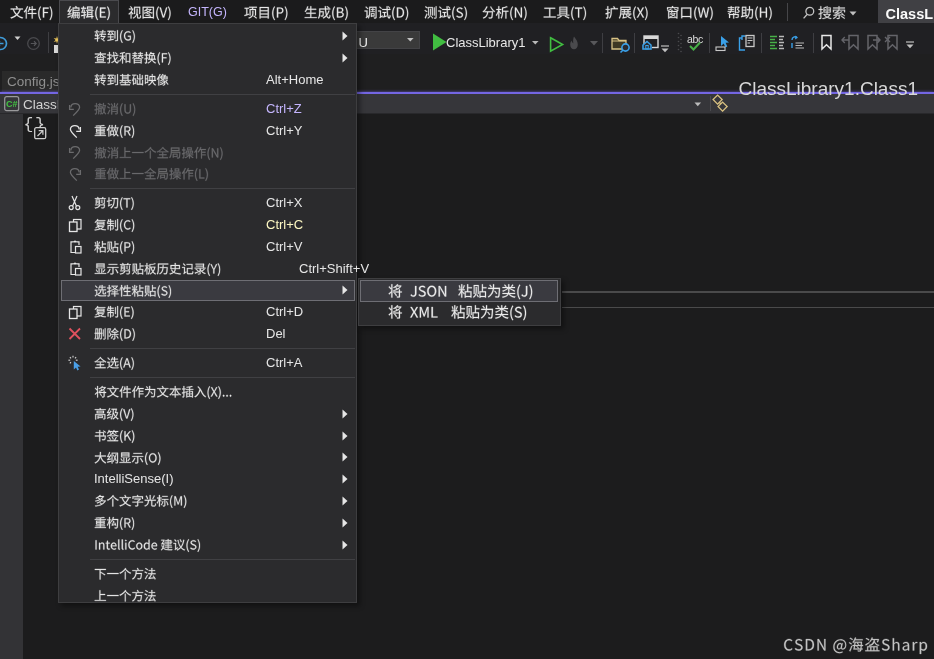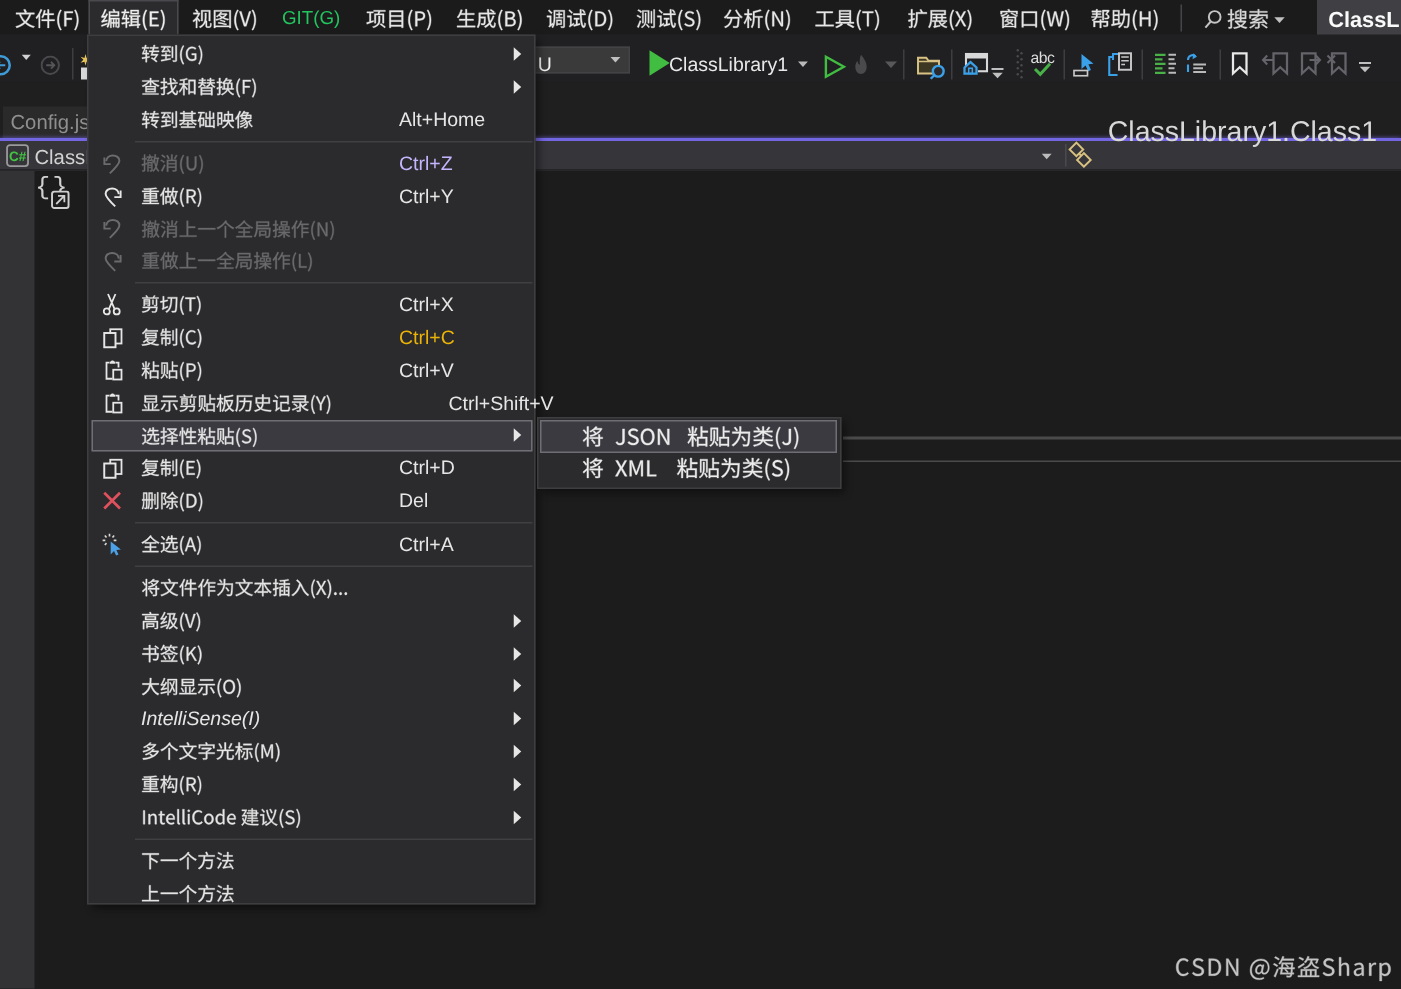--- a/index.html
+++ b/index.html
@@ -11,21 +11,21 @@
 <div class="abs" style="left:59px;top:0px;width:60px;height:23px;background:#2b2b2d;border:1px solid #4a4a4e;border-bottom:none"></div>
 <svg style="position:absolute;left:66.5px;top:3.5px;overflow:visible" width="45.1" height="17.6" viewBox="0 -13.50 45.1 17.55">
       <path fill="#f0f0f0" stroke="#f0f0f0" stroke-width="0.25" d="M0.5 -0.7 0.8 0.2C1.9 -0.2 3.3 -0.8 4.7 -1.4L4.5 -2.2C3.0 -1.6 1.5 -1.1 0.5 -0.7ZM0.8 -5.7C1.0 -5.8 1.3 -5.9 2.8 -6.1C2.3 -5.2 1.8 -4.5 1.6 -4.3C1.2 -3.8 0.9 -3.4 0.6 -3.3C0.7 -3.1 0.9 -2.6 0.9 -2.5C1.2 -2.6 1.6 -2.8 4.6 -3.4C4.5 -3.7 4.5 -4.0 4.5 -4.3L2.3 -3.8C3.2 -5.0 4.1 -6.6 4.9 -8.1L4.1 -8.5C3.9 -8.0 3.6 -7.5 3.3 -7.0L1.8 -6.8C2.6 -8.0 3.3 -9.5 3.9 -11.0L2.9 -11.3C2.4 -9.7 1.5 -7.9 1.2 -7.5C1.0 -7.0 0.7 -6.7 0.5 -6.6C0.6 -6.4 0.8 -5.9 0.8 -5.7ZM8.4 -4.7V-2.7H7.3V-4.7ZM9.1 -4.7H10.1V-2.7H9.1ZM6.5 -5.6V1.0H7.3V-1.9H8.4V0.6H9.1V-1.9H10.1V0.6H10.8V-1.9H11.8V0.1C11.8 0.2 11.7 0.2 11.6 0.2C11.5 0.2 11.3 0.2 11.0 0.2C11.1 0.4 11.2 0.8 11.2 1.0C11.7 1.0 12.0 1.0 12.3 0.8C12.5 0.7 12.6 0.5 12.6 0.1V-5.6L11.8 -5.6ZM10.8 -4.7H11.8V-2.7H10.8ZM8.2 -11.2C8.4 -10.8 8.6 -10.3 8.7 -9.9H5.6V-7.0C5.6 -4.9 5.5 -1.9 4.2 0.3C4.4 0.4 4.9 0.7 5.0 0.9C6.3 -1.3 6.5 -4.5 6.5 -6.7H12.4V-9.9H9.8C9.7 -10.3 9.4 -10.9 9.1 -11.4ZM6.5 -9.0H11.5V-7.6H6.5Z M20.9 -10.1H24.6V-8.8H20.9ZM20.0 -10.9V-8.0H25.5V-10.9ZM14.6 -4.5C14.7 -4.6 15.1 -4.7 15.6 -4.7H16.8V-2.7L14.0 -2.3L14.3 -1.3L16.8 -1.8V1.0H17.7V-2.0L19.3 -2.3L19.2 -3.2L17.7 -2.9V-4.7H19.0V-5.6H17.7V-7.7H16.8V-5.6H15.5C15.9 -6.5 16.3 -7.6 16.6 -8.8H19.1V-9.7H16.8C16.9 -10.2 17.1 -10.7 17.1 -11.1L16.1 -11.3C16.1 -10.8 16.0 -10.3 15.8 -9.7H14.1V-8.8H15.6C15.3 -7.7 15.1 -6.8 14.9 -6.5C14.7 -5.9 14.5 -5.4 14.3 -5.4C14.4 -5.1 14.5 -4.7 14.6 -4.5ZM24.5 -6.4V-5.2H21.1V-6.4ZM18.9 -1.0 19.1 -0.1 24.5 -0.5V1.1H25.4V-0.6L26.4 -0.7L26.5 -1.6L25.4 -1.5V-6.4H26.4V-7.2H19.2V-6.4H20.1V-1.1ZM24.5 -4.4V-3.3H21.1V-4.4ZM24.5 -2.5V-1.4L21.1 -1.2V-2.5Z M30.2 2.6 31.0 2.3C29.8 0.4 29.3 -1.9 29.3 -4.2C29.3 -6.5 29.8 -8.8 31.0 -10.7L30.2 -11.0C29.0 -9.0 28.2 -6.8 28.2 -4.2C28.2 -1.5 29.0 0.6 30.2 2.6Z M32.9 0.0H38.8V-1.1H34.2V-4.7H37.9V-5.7H34.2V-8.8H38.6V-9.9H32.9Z M40.9 2.6C42.1 0.6 42.8 -1.5 42.8 -4.2C42.8 -6.8 42.1 -9.0 40.9 -11.0L40.1 -10.7C41.2 -8.8 41.8 -6.5 41.8 -4.2C41.8 -1.9 41.2 0.4 40.1 2.3Z"></path>
     </svg>
 <svg style="position:absolute;left:10.0px;top:3.5px;overflow:visible" width="44.6" height="17.6" viewBox="0 -13.50 44.6 17.55">
       <path fill="#e8e8e8" stroke="#e8e8e8" stroke-width="0.25" d="M5.7 -11.1C6.1 -10.4 6.5 -9.5 6.7 -9.0L7.8 -9.4C7.6 -9.9 7.2 -10.8 6.8 -11.4ZM0.7 -9.0V-8.0H2.8C3.6 -5.9 4.6 -4.1 6.0 -2.7C4.5 -1.5 2.7 -0.5 0.5 0.1C0.7 0.3 1.0 0.8 1.1 1.1C3.4 0.3 5.3 -0.6 6.8 -2.0C8.3 -0.6 10.1 0.4 12.4 1.0C12.5 0.7 12.8 0.3 13.1 0.1C10.9 -0.5 9.1 -1.4 7.6 -2.7C8.9 -4.1 10.0 -5.8 10.7 -8.0H12.9V-9.0ZM6.8 -3.4C5.5 -4.7 4.5 -6.2 3.8 -8.0H9.6C8.9 -6.1 8.0 -4.6 6.8 -3.4Z M17.8 -4.6V-3.6H21.7V1.1H22.7V-3.6H26.4V-4.6H22.7V-7.6H25.8V-8.6H22.7V-11.2H21.7V-8.6H19.8C20.0 -9.2 20.2 -9.8 20.3 -10.5L19.3 -10.7C19.0 -8.9 18.5 -7.2 17.7 -6.0C17.9 -5.9 18.3 -5.7 18.5 -5.5C18.9 -6.1 19.2 -6.8 19.5 -7.6H21.7V-4.6ZM17.1 -11.3C16.4 -9.2 15.2 -7.2 13.9 -5.9C14.1 -5.7 14.4 -5.1 14.5 -4.9C14.9 -5.4 15.3 -5.9 15.8 -6.5V1.1H16.7V-8.1C17.2 -9.0 17.7 -10.0 18.1 -11.0Z M30.2 2.6 31.0 2.3C29.8 0.4 29.3 -1.9 29.3 -4.2C29.3 -6.5 29.8 -8.8 31.0 -10.7L30.2 -11.0C29.0 -9.0 28.2 -6.8 28.2 -4.2C28.2 -1.5 29.0 0.6 30.2 2.6Z M32.9 0.0H34.2V-4.4H37.9V-5.5H34.2V-8.8H38.6V-9.9H32.9Z M40.4 2.6C41.6 0.6 42.3 -1.5 42.3 -4.2C42.3 -6.8 41.6 -9.0 40.4 -11.0L39.6 -10.7C40.7 -8.8 41.3 -6.5 41.3 -4.2C41.3 -1.9 40.7 0.4 39.6 2.3Z"></path>
     </svg>
 <svg style="position:absolute;left:128.0px;top:3.5px;overflow:visible" width="44.9" height="17.6" viewBox="0 -13.50 44.9 17.55">
       <path fill="#e8e8e8" stroke="#e8e8e8" stroke-width="0.25" d="M6.1 -10.7V-3.5H7.1V-9.8H11.2V-3.5H12.2V-10.7ZM2.1 -10.9C2.6 -10.3 3.1 -9.6 3.3 -9.1L4.2 -9.6C3.9 -10.1 3.4 -10.8 2.8 -11.3ZM8.6 -8.8V-6.1C8.6 -4.0 8.2 -1.4 4.8 0.3C5.0 0.5 5.3 0.9 5.4 1.1C7.5 0.0 8.5 -1.4 9.1 -2.9V-0.3C9.1 0.6 9.4 0.9 10.3 0.9H11.6C12.7 0.9 12.9 0.3 13.0 -1.8C12.8 -1.9 12.4 -2.0 12.2 -2.2C12.1 -0.3 12.1 0.1 11.6 0.1H10.5C10.1 0.1 10.0 0.0 10.0 -0.4V-3.7H9.3C9.5 -4.5 9.6 -5.4 9.6 -6.1V-8.8ZM0.9 -9.0V-8.1H4.1C3.3 -6.4 1.9 -4.7 0.5 -3.7C0.7 -3.6 0.9 -3.0 1.0 -2.8C1.5 -3.1 2.1 -3.6 2.6 -4.2V1.1H3.5V-4.8C4.0 -4.1 4.6 -3.4 4.8 -3.0L5.5 -3.8C5.2 -4.1 4.3 -5.1 3.8 -5.7C4.4 -6.6 5.0 -7.6 5.4 -8.7L4.8 -9.1L4.6 -9.0Z M18.6 -3.8C19.6 -3.5 21.0 -3.1 21.8 -2.7L22.2 -3.4C21.4 -3.7 20.1 -4.2 19.0 -4.4ZM17.2 -2.1C19.1 -1.8 21.4 -1.3 22.7 -0.8L23.2 -1.6C21.8 -2.0 19.5 -2.5 17.7 -2.7ZM14.6 -10.7V1.1H15.6V0.5H24.9V1.1H25.9V-10.7ZM15.6 -0.4V-9.8H24.9V-0.4ZM19.1 -9.6C18.4 -8.5 17.3 -7.4 16.1 -6.7C16.3 -6.6 16.7 -6.3 16.8 -6.1C17.2 -6.4 17.6 -6.7 18.0 -7.1C18.5 -6.6 19.0 -6.2 19.5 -5.9C18.3 -5.3 17.1 -4.9 15.8 -4.7C16.0 -4.5 16.2 -4.1 16.3 -3.8C17.7 -4.2 19.1 -4.7 20.4 -5.3C21.5 -4.7 22.8 -4.3 24.0 -4.0C24.2 -4.2 24.4 -4.6 24.6 -4.8C23.4 -5.0 22.2 -5.3 21.2 -5.8C22.2 -6.5 23.0 -7.3 23.6 -8.2L23.0 -8.5L22.9 -8.5H19.4C19.6 -8.7 19.8 -9.0 19.9 -9.3ZM18.6 -7.6 18.7 -7.7H22.2C21.7 -7.2 21.1 -6.7 20.3 -6.3C19.6 -6.7 19.0 -7.1 18.6 -7.6Z M30.2 2.6 31.0 2.3C29.8 0.4 29.3 -1.9 29.3 -4.2C29.3 -6.5 29.8 -8.8 31.0 -10.7L30.2 -11.0C29.0 -9.0 28.2 -6.8 28.2 -4.2C28.2 -1.5 29.0 0.6 30.2 2.6Z M34.7 0.0H36.2L39.3 -9.9H38.1L36.5 -4.5C36.1 -3.4 35.9 -2.4 35.5 -1.3H35.5C35.1 -2.4 34.8 -3.4 34.5 -4.5L32.9 -9.9H31.6Z M40.7 2.6C41.9 0.6 42.6 -1.5 42.6 -4.2C42.6 -6.8 41.9 -9.0 40.7 -11.0L39.9 -10.7C41.1 -8.8 41.6 -6.5 41.6 -4.2C41.6 -1.9 41.1 0.4 39.9 2.3Z"></path>
     </svg>
-<div class="txt" style="left:188px;top:5px;font-size:12.5px;color:#22c55e;line-height:15.0px;">GIT(G)</div>
+<div class="txt" style="left:188px;top:5px;font-size:12.5px;color:#c4b5fd;line-height:15.0px;">GIT(G)</div>
 <svg style="position:absolute;left:244.0px;top:3.5px;overflow:visible" width="45.7" height="17.6" viewBox="0 -13.50 45.7 17.55">
       <path fill="#e8e8e8" stroke="#e8e8e8" stroke-width="0.25" d="M8.3 -6.8V-3.9C8.3 -2.5 8.0 -0.8 4.3 0.3C4.5 0.5 4.8 0.8 4.9 1.0C8.8 -0.2 9.4 -2.1 9.4 -3.9V-6.8ZM9.3 -1.2C10.3 -0.6 11.7 0.4 12.3 1.1L13.0 0.4C12.3 -0.3 11.0 -1.2 9.9 -1.9ZM0.4 -2.5 0.6 -1.4C1.9 -1.8 3.5 -2.4 5.1 -3.0L5.0 -3.8L3.3 -3.3V-8.8H4.9V-9.7H0.6V-8.8H2.3V-3.0ZM5.6 -8.4V-2.1H6.6V-7.5H11.0V-2.1H12.0V-8.4H8.8C9.0 -8.8 9.3 -9.3 9.5 -9.8H12.9V-10.7H5.1V-9.8H8.3C8.1 -9.4 8.0 -8.9 7.8 -8.4Z M16.6 -6.3H23.7V-4.1H16.6ZM16.6 -7.3V-9.5H23.7V-7.3ZM16.6 -3.1H23.7V-0.9H16.6ZM15.6 -10.5V1.0H16.6V0.1H23.7V1.0H24.8V-10.5Z M30.2 2.6 31.0 2.3C29.8 0.4 29.3 -1.9 29.3 -4.2C29.3 -6.5 29.8 -8.8 31.0 -10.7L30.2 -11.0C29.0 -9.0 28.2 -6.8 28.2 -4.2C28.2 -1.5 29.0 0.6 30.2 2.6Z M32.9 0.0H34.2V-3.9H35.8C38.0 -3.9 39.4 -4.9 39.4 -7.0C39.4 -9.2 38.0 -9.9 35.7 -9.9H32.9ZM34.2 -5.0V-8.9H35.6C37.3 -8.9 38.2 -8.4 38.2 -7.0C38.2 -5.6 37.4 -5.0 35.6 -5.0Z M41.4 2.6C42.7 0.6 43.4 -1.5 43.4 -4.2C43.4 -6.8 42.7 -9.0 41.4 -11.0L40.7 -10.7C41.8 -8.8 42.4 -6.5 42.4 -4.2C42.4 -1.9 41.8 0.4 40.7 2.3Z"></path>
     </svg>
 <svg style="position:absolute;left:304.0px;top:3.5px;overflow:visible" width="46.0" height="17.6" viewBox="0 -13.50 46.0 17.55">
       <path fill="#e8e8e8" stroke="#e8e8e8" stroke-width="0.25" d="M3.2 -11.1C2.7 -9.2 1.8 -7.3 0.7 -6.1C1.0 -6.0 1.4 -5.7 1.6 -5.5C2.1 -6.1 2.6 -6.9 3.1 -7.7H6.3V-4.8H2.2V-3.8H6.3V-0.3H0.7V0.6H12.8V-0.3H7.3V-3.8H11.7V-4.8H7.3V-7.7H12.2V-8.7H7.3V-11.3H6.3V-8.7H3.5C3.8 -9.4 4.0 -10.2 4.3 -10.9Z M20.8 -11.3C20.8 -10.6 20.9 -9.8 20.9 -9.0H15.2V-5.3C15.2 -3.5 15.1 -1.2 14.0 0.5C14.2 0.6 14.7 1.0 14.8 1.2C16.1 -0.6 16.3 -3.3 16.3 -5.2V-5.3H18.8C18.7 -3.0 18.6 -2.1 18.5 -1.9C18.3 -1.8 18.2 -1.8 18.0 -1.8C17.8 -1.8 17.2 -1.8 16.6 -1.9C16.8 -1.6 16.9 -1.2 16.9 -0.9C17.5 -0.9 18.2 -0.9 18.5 -0.9C18.9 -0.9 19.1 -1.0 19.3 -1.3C19.6 -1.7 19.7 -2.8 19.7 -5.8C19.7 -6.0 19.8 -6.3 19.8 -6.3H16.3V-8.1H21.0C21.1 -5.9 21.5 -3.9 22.0 -2.3C21.1 -1.3 20.0 -0.5 18.8 0.2C19.1 0.4 19.4 0.8 19.6 1.0C20.6 0.4 21.6 -0.4 22.4 -1.2C23.0 0.1 23.8 1.0 24.9 1.0C25.9 1.0 26.3 0.3 26.4 -2.0C26.2 -2.1 25.8 -2.3 25.6 -2.6C25.5 -0.8 25.3 -0.1 24.9 -0.1C24.2 -0.1 23.6 -0.8 23.1 -2.1C24.1 -3.4 24.9 -5.0 25.5 -6.8L24.5 -7.0C24.1 -5.6 23.5 -4.4 22.8 -3.3C22.4 -4.6 22.2 -6.3 22.0 -8.1H26.3V-9.0H22.0C21.9 -9.8 21.9 -10.5 21.9 -11.3ZM22.6 -10.7C23.4 -10.2 24.5 -9.5 25.0 -9.0L25.6 -9.7C25.1 -10.2 24.0 -10.9 23.2 -11.3Z M30.2 2.6 31.0 2.3C29.8 0.4 29.3 -1.9 29.3 -4.2C29.3 -6.5 29.8 -8.8 31.0 -10.7L30.2 -11.0C29.0 -9.0 28.2 -6.8 28.2 -4.2C28.2 -1.5 29.0 0.6 30.2 2.6Z M32.9 0.0H36.1C38.3 0.0 39.8 -1.0 39.8 -2.9C39.8 -4.3 39.0 -5.0 37.8 -5.3V-5.3C38.7 -5.6 39.3 -6.5 39.3 -7.5C39.3 -9.2 37.9 -9.9 35.9 -9.9H32.9ZM34.2 -5.7V-8.9H35.7C37.2 -8.9 38.0 -8.5 38.0 -7.3C38.0 -6.3 37.3 -5.7 35.6 -5.7ZM34.2 -1.0V-4.7H35.9C37.6 -4.7 38.6 -4.2 38.6 -2.9C38.6 -1.6 37.6 -1.0 35.9 -1.0Z M41.8 2.6C43.0 0.6 43.8 -1.5 43.8 -4.2C43.8 -6.8 43.0 -9.0 41.8 -11.0L41.0 -10.7C42.2 -8.8 42.7 -6.5 42.7 -4.2C42.7 -1.9 42.2 0.4 41.0 2.3Z"></path>
     </svg>
 <svg style="position:absolute;left:364.0px;top:3.5px;overflow:visible" width="46.4" height="17.6" viewBox="0 -13.50 46.4 17.55">
       <path fill="#e8e8e8" stroke="#e8e8e8" stroke-width="0.25" d="M1.4 -10.4C2.1 -9.8 3.1 -8.9 3.5 -8.3L4.2 -9.0C3.7 -9.6 2.8 -10.4 2.1 -11.0ZM0.6 -7.1V-6.1H2.5V-1.4C2.5 -0.7 2.0 -0.2 1.7 0.0C1.9 0.2 2.2 0.5 2.4 0.7C2.5 0.5 2.9 0.2 4.7 -1.2C4.5 -0.6 4.2 0.0 3.8 0.5C4.0 0.6 4.4 0.9 4.6 1.1C5.9 -0.8 6.1 -3.6 6.1 -5.7V-9.8H11.6V-0.1C11.6 0.1 11.5 0.1 11.3 0.1C11.1 0.1 10.5 0.1 9.8 0.1C9.9 0.4 10.0 0.8 10.1 1.0C11.0 1.0 11.6 1.0 12.0 0.9C12.4 0.7 12.5 0.4 12.5 -0.1V-10.7H5.2V-5.7C5.2 -4.4 5.1 -2.9 4.8 -1.5C4.6 -1.7 4.5 -2.0 4.5 -2.2L3.5 -1.5V-7.1ZM8.4 -9.4V-8.3H6.9V-7.5H8.4V-6.1H6.6V-5.4H11.0V-6.1H9.2V-7.5H10.7V-8.3H9.2V-9.4ZM6.9 -4.3V-0.5H7.7V-1.1H10.5V-4.3ZM7.7 -3.5H9.8V-1.9H7.7Z M15.1 -10.5C15.8 -9.9 16.7 -9.0 17.1 -8.5L17.8 -9.2C17.4 -9.7 16.5 -10.5 15.8 -11.1ZM24.0 -10.7C24.6 -10.2 25.2 -9.3 25.4 -8.8L26.2 -9.3C25.9 -9.8 25.3 -10.6 24.7 -11.2ZM14.2 -7.1V-6.1H16.1V-1.3C16.1 -0.7 15.6 -0.3 15.4 -0.1C15.6 0.1 15.8 0.5 15.9 0.7C16.1 0.5 16.5 0.2 18.8 -1.3C18.7 -1.5 18.6 -1.9 18.5 -2.2L17.0 -1.2V-7.1ZM22.6 -11.3 22.6 -8.5H18.2V-7.6H22.7C22.9 -2.5 23.6 1.0 25.2 1.0C25.7 1.0 26.3 0.5 26.6 -1.8C26.4 -1.9 25.9 -2.2 25.7 -2.4C25.7 -1.0 25.5 -0.3 25.3 -0.3C24.4 -0.3 23.9 -3.4 23.7 -7.6H26.4V-8.5H23.6C23.6 -9.4 23.6 -10.3 23.6 -11.3ZM18.4 -0.8 18.6 0.1C19.8 -0.2 21.2 -0.6 22.7 -1.1L22.5 -2.0L21.0 -1.5V-4.6H22.2V-5.6H18.6V-4.6H20.0V-1.3Z M30.2 2.6 31.0 2.3C29.8 0.4 29.3 -1.9 29.3 -4.2C29.3 -6.5 29.8 -8.8 31.0 -10.7L30.2 -11.0C29.0 -9.0 28.2 -6.8 28.2 -4.2C28.2 -1.5 29.0 0.6 30.2 2.6Z M32.9 0.0H35.5C38.4 0.0 40.1 -1.8 40.1 -5.0C40.1 -8.1 38.4 -9.9 35.4 -9.9H32.9ZM34.2 -1.0V-8.9H35.3C37.6 -8.9 38.8 -7.5 38.8 -5.0C38.8 -2.5 37.6 -1.0 35.3 -1.0Z M42.2 2.6C43.4 0.6 44.2 -1.5 44.2 -4.2C44.2 -6.8 43.4 -9.0 42.2 -11.0L41.4 -10.7C42.6 -8.8 43.2 -6.5 43.2 -4.2C43.2 -1.9 42.6 0.4 41.4 2.3Z"></path>
     </svg>
 <svg style="position:absolute;left:424.0px;top:3.5px;overflow:visible" width="45.2" height="17.6" viewBox="0 -13.50 45.2 17.55">
@@ -275,21 +275,21 @@
       <path fill="#e6e6e6" stroke="#e6e6e6" stroke-width="0.25" d="M7.5 -7.7V-4.5H8.3V-7.7ZM9.9 -8.0V-4.2C9.9 -4.0 9.8 -4.0 9.7 -4.0C9.5 -4.0 9.1 -4.0 8.6 -4.0C8.7 -3.8 8.8 -3.5 8.8 -3.3C9.5 -3.3 10.0 -3.3 10.3 -3.4C10.6 -3.6 10.7 -3.7 10.7 -4.2V-8.0ZM8.6 -10.5C8.4 -10.2 8.1 -9.6 7.8 -9.2H4.0L4.6 -9.4C4.4 -9.7 4.1 -10.2 3.8 -10.6L3.0 -10.3C3.2 -10.0 3.5 -9.6 3.7 -9.2H0.8V-8.5H11.7V-9.2H8.7C9.0 -9.6 9.3 -9.9 9.5 -10.3ZM1.1 -2.9V-2.1H5.1C4.7 -0.8 3.6 -0.1 0.6 0.2C0.8 0.4 1.0 0.8 1.1 1.0C4.4 0.6 5.6 -0.4 6.1 -2.1H10.0C9.8 -0.7 9.7 -0.2 9.4 0.1C9.3 0.1 9.2 0.2 8.9 0.2C8.7 0.2 7.9 0.2 7.1 0.1C7.3 0.3 7.4 0.7 7.4 0.9C8.2 0.9 8.9 1.0 9.3 0.9C9.7 0.9 9.9 0.8 10.2 0.6C10.5 0.3 10.7 -0.5 10.9 -2.5C11.0 -2.6 11.0 -2.9 11.0 -2.9ZM5.2 -7.2V-6.5H2.5V-7.2ZM1.7 -7.9V-3.4H2.5V-4.6H5.2V-4.2C5.2 -4.0 5.2 -4.0 5.1 -4.0C5.0 -4.0 4.6 -4.0 4.2 -4.0C4.3 -3.8 4.4 -3.6 4.4 -3.4C5.0 -3.4 5.4 -3.4 5.7 -3.5C6.0 -3.6 6.0 -3.8 6.0 -4.2V-7.9ZM5.2 -5.9V-5.2H2.5V-5.9Z M17.8 -9.4V-8.5H19.8C19.7 -4.9 19.5 -1.5 16.4 0.2C16.6 0.4 16.9 0.8 17.1 1.0C20.3 -0.9 20.6 -4.6 20.7 -8.5H23.3C23.1 -2.9 23.0 -0.8 22.5 -0.3C22.4 -0.1 22.3 -0.1 22.1 -0.1C21.8 -0.1 21.1 -0.1 20.4 -0.1C20.5 0.1 20.6 0.6 20.7 0.8C21.3 0.9 22.0 0.9 22.4 0.8C22.9 0.8 23.1 0.7 23.4 0.3C23.9 -0.4 24.1 -2.5 24.2 -8.9C24.2 -9.0 24.2 -9.4 24.2 -9.4ZM14.4 -0.8C14.6 -1.1 15.0 -1.3 18.0 -2.6C17.9 -2.8 17.9 -3.2 17.8 -3.5L15.4 -2.4V-6.2L17.9 -6.8L17.8 -7.6L15.4 -7.1V-10.0H14.5V-6.9L12.8 -6.6L13.0 -5.7L14.5 -6.0V-2.6C14.5 -2.1 14.2 -1.8 13.9 -1.7C14.1 -1.5 14.3 -1.1 14.4 -0.8Z M28.0 2.5 28.7 2.1C27.6 0.4 27.1 -1.8 27.1 -3.9C27.1 -6.0 27.6 -8.1 28.7 -9.9L28.0 -10.2C26.8 -8.3 26.1 -6.3 26.1 -3.9C26.1 -1.4 26.8 0.6 28.0 2.5Z M32.4 0.0H33.6V-8.2H36.3V-9.2H29.6V-8.2H32.4Z M38.0 2.5C39.1 0.6 39.8 -1.4 39.8 -3.9C39.8 -6.3 39.1 -8.3 38.0 -10.2L37.2 -9.9C38.3 -8.1 38.9 -6.0 38.9 -3.9C38.9 -1.8 38.3 0.4 37.2 2.1Z"></path>
     </svg>
 <div class="txt" style="left:266px;top:195.075px;font-size:13px;color:#e6e6e6;line-height:15.6px;">Ctrl+X</div>
 <svg class="abs" style="left:67px;top:216.92499999999998px;" width="16" height="16" viewBox="0 0 16 16">
       <rect x="6.5" y="2.5" width="7.5" height="9.5" fill="none" stroke="#e6e6e6" stroke-width="1.2"></rect>
       <rect x="2.5" y="5" width="7.5" height="9.5" fill="#2b2b2d" stroke="#e6e6e6" stroke-width="1.3"></rect>
     </svg>
 <svg style="position:absolute;left:94.0px;top:217.0px;overflow:visible" width="42.4" height="16.2" viewBox="0 -12.50 42.4 16.25">
       <path fill="#e6e6e6" stroke="#e6e6e6" stroke-width="0.25" d="M3.6 -5.5H9.4V-4.7H3.6ZM3.6 -7.0H9.4V-6.2H3.6ZM2.7 -7.7V-4.0H4.1C3.4 -3.0 2.2 -2.2 1.2 -1.6C1.4 -1.4 1.7 -1.1 1.8 -1.0C2.3 -1.3 2.9 -1.7 3.4 -2.1C3.9 -1.5 4.5 -1.1 5.3 -0.7C3.8 -0.2 2.1 0.0 0.4 0.2C0.6 0.4 0.7 0.8 0.8 1.0C2.7 0.8 4.7 0.5 6.4 -0.2C7.9 0.4 9.6 0.8 11.5 0.9C11.6 0.7 11.8 0.3 12.0 0.1C10.4 -0.0 8.8 -0.3 7.5 -0.7C8.6 -1.2 9.6 -1.9 10.2 -2.9L9.6 -3.2L9.5 -3.2H4.5C4.7 -3.4 4.9 -3.7 5.1 -4.0L5.0 -4.0H10.4V-7.7ZM3.3 -10.5C2.8 -9.3 1.7 -8.1 0.6 -7.4C0.8 -7.2 1.1 -6.8 1.2 -6.6C1.9 -7.1 2.5 -7.8 3.1 -8.5H11.3V-9.3H3.7C3.9 -9.6 4.0 -9.9 4.2 -10.2ZM8.8 -2.5C8.1 -1.9 7.3 -1.4 6.3 -1.0C5.4 -1.4 4.6 -1.9 4.0 -2.5Z M21.0 -9.3V-2.4H21.8V-9.3ZM23.2 -10.4V-0.3C23.2 -0.1 23.1 -0.0 22.9 -0.0C22.7 -0.0 22.0 -0.0 21.2 -0.0C21.4 0.2 21.5 0.7 21.6 1.0C22.5 1.0 23.2 0.9 23.6 0.8C24.0 0.6 24.1 0.3 24.1 -0.3V-10.4ZM14.3 -10.2C14.0 -9.0 13.6 -7.7 13.0 -6.9C13.2 -6.8 13.7 -6.7 13.8 -6.6C14.1 -6.9 14.3 -7.4 14.5 -7.8H16.1V-6.5H13.1V-5.7H16.1V-4.4H13.6V-0.0H14.5V-3.5H16.1V1.0H17.0V-3.5H18.8V-1.0C18.8 -0.8 18.7 -0.8 18.6 -0.8C18.4 -0.8 18.0 -0.8 17.5 -0.8C17.6 -0.6 17.7 -0.2 17.8 0.0C18.4 0.0 18.9 0.0 19.2 -0.1C19.5 -0.3 19.6 -0.5 19.6 -1.0V-4.4H17.0V-5.7H20.1V-6.5H17.0V-7.8H19.6V-8.7H17.0V-10.5H16.1V-8.7H14.8C14.9 -9.1 15.1 -9.6 15.2 -10.0Z M28.0 2.5 28.7 2.1C27.6 0.4 27.1 -1.8 27.1 -3.9C27.1 -6.0 27.6 -8.1 28.7 -9.9L28.0 -10.2C26.8 -8.3 26.1 -6.3 26.1 -3.9C26.1 -1.4 26.8 0.6 28.0 2.5Z M33.9 0.2C35.1 0.2 36.0 -0.3 36.8 -1.2L36.1 -1.9C35.5 -1.2 34.9 -0.9 34.0 -0.9C32.2 -0.9 31.1 -2.3 31.1 -4.6C31.1 -6.9 32.3 -8.3 34.0 -8.3C34.8 -8.3 35.4 -8.0 35.9 -7.5L36.5 -8.2C36.0 -8.8 35.1 -9.3 34.0 -9.3C31.7 -9.3 30.0 -7.5 30.0 -4.6C30.0 -1.6 31.7 0.2 33.9 0.2Z M38.4 2.5C39.6 0.6 40.3 -1.4 40.3 -3.9C40.3 -6.3 39.6 -8.3 38.4 -10.2L37.7 -9.9C38.8 -8.1 39.3 -6.0 39.3 -3.9C39.3 -1.8 38.8 0.4 37.7 2.1Z"></path>
     </svg>
-<div class="txt" style="left:266px;top:216.92499999999998px;font-size:13px;color:#eab308;line-height:15.6px;">Ctrl+C</div>
+<div class="txt" style="left:266px;top:216.92499999999998px;font-size:13px;color:#fef9c3;line-height:15.6px;">Ctrl+C</div>
 <svg class="abs" style="left:67px;top:238.77499999999998px;" width="16" height="16" viewBox="0 0 16 16">
       <path d="M6 2.8 L4 2.8 L4 13.5 L8 13.5" fill="none" stroke="#e6e6e6" stroke-width="1.2"></path>
       <path d="M10 2.8 L12 2.8 L12 6" fill="none" stroke="#e6e6e6" stroke-width="1.2"></path>
       <path d="M6.2 3.5 L6.2 2 L7 2 C7 1.2 9 1.2 9 2 L9.8 2 L9.8 3.5 Z" fill="#e6e6e6"></path>
       <rect x="8.5" y="7.5" width="5.5" height="6.5" fill="#2b2b2d" stroke="#e6e6e6" stroke-width="1.2"></rect>
     </svg>
 <svg style="position:absolute;left:94.0px;top:238.9px;overflow:visible" width="42.4" height="16.2" viewBox="0 -12.50 42.4 16.25">
       <path fill="#e6e6e6" stroke="#e6e6e6" stroke-width="0.25" d="M0.7 -9.4C1.0 -8.6 1.4 -7.5 1.4 -6.8L2.2 -7.0C2.1 -7.7 1.8 -8.8 1.4 -9.6ZM5.0 -9.7C4.8 -8.9 4.4 -7.7 4.1 -6.9L4.7 -6.7C5.1 -7.4 5.5 -8.6 5.9 -9.5ZM5.8 -4.5V1.0H6.7V0.4H10.7V1.0H11.6V-4.5H8.8V-7.1H12.0V-8.0H8.8V-10.5H7.9V-4.5ZM6.7 -0.5V-3.6H10.7V-0.5ZM0.6 -6.2V-5.3H2.6C2.1 -3.9 1.2 -2.4 0.3 -1.5C0.5 -1.2 0.7 -0.9 0.8 -0.6C1.5 -1.4 2.2 -2.6 2.8 -3.9V1.0H3.7V-3.7C4.2 -3.1 4.8 -2.3 5.1 -1.9L5.6 -2.6C5.4 -3.0 4.1 -4.2 3.7 -4.6V-5.3H5.7V-6.2H3.7V-10.5H2.8V-6.2Z M15.3 -8.2V-4.7C15.3 -3.1 15.1 -0.9 13.0 0.4C13.2 0.6 13.4 0.8 13.5 1.0C15.8 -0.4 16.1 -2.8 16.1 -4.7V-8.2ZM15.8 -1.6C16.4 -0.9 16.9 0.1 17.2 0.7L17.9 0.2C17.6 -0.4 17.0 -1.3 16.5 -2.0ZM13.6 -9.8V-2.2H14.3V-9.0H17.1V-2.2H17.9V-9.8ZM18.6 -4.5V1.0H19.4V0.4H23.2V1.0H24.1V-4.5H21.4V-7.1H24.5V-8.0H21.4V-10.5H20.6V-4.5ZM19.4 -0.5V-3.6H23.2V-0.5Z M28.0 2.5 28.7 2.1C27.6 0.4 27.1 -1.8 27.1 -3.9C27.1 -6.0 27.6 -8.1 28.7 -9.9L28.0 -10.2C26.8 -8.3 26.1 -6.3 26.1 -3.9C26.1 -1.4 26.8 0.6 28.0 2.5Z M30.5 0.0H31.6V-3.7H33.1C35.2 -3.7 36.5 -4.5 36.5 -6.5C36.5 -8.5 35.2 -9.2 33.1 -9.2H30.5ZM31.6 -4.6V-8.2H33.0C34.6 -8.2 35.4 -7.8 35.4 -6.5C35.4 -5.2 34.6 -4.6 33.0 -4.6Z M38.4 2.5C39.5 0.6 40.2 -1.4 40.2 -3.9C40.2 -6.3 39.5 -8.3 38.4 -10.2L37.7 -9.9C38.7 -8.1 39.3 -6.0 39.3 -3.9C39.3 -1.8 38.7 0.4 37.7 2.1Z"></path>
     </svg>
 <div class="txt" style="left:266px;top:238.77499999999998px;font-size:13px;color:#e6e6e6;line-height:15.6px;">Ctrl+V</div>
@@ -356,21 +356,21 @@
     </svg>
 <svg class="abs" style="left:341px;top:430.57500000000016px;" width="8" height="10" viewBox="0 0 8 10">
       <path d="M1.5 0.5 L6.5 5 L1.5 9.5 Z" fill="#e6e6e6"></path>
     </svg>
 <svg style="position:absolute;left:94.0px;top:449.5px;overflow:visible" width="68.7" height="16.2" viewBox="0 -12.50 68.7 16.25">
       <path fill="#e6e6e6" stroke="#e6e6e6" stroke-width="0.25" d="M5.8 -10.5C5.8 -9.5 5.8 -8.2 5.6 -6.9H0.8V-6.0H5.4C4.9 -3.6 3.7 -1.2 0.5 0.2C0.8 0.4 1.1 0.7 1.2 1.0C4.3 -0.4 5.7 -2.8 6.3 -5.2C7.2 -2.4 8.8 -0.2 11.3 1.0C11.4 0.7 11.7 0.3 12.0 0.1C9.6 -0.9 7.9 -3.2 7.0 -6.0H11.8V-6.9H6.6C6.8 -8.2 6.8 -9.5 6.8 -10.5Z M13.0 -0.7 13.2 0.2C14.3 -0.1 15.8 -0.4 17.3 -0.8L17.2 -1.6C15.6 -1.2 14.1 -0.9 13.0 -0.7ZM17.6 -9.8V1.0H18.4V-9.0H23.1V-0.2C23.1 -0.1 23.0 0.0 22.8 0.0C22.7 0.0 22.1 0.0 21.4 -0.0C21.6 0.2 21.7 0.6 21.7 0.8C22.6 0.8 23.2 0.8 23.5 0.7C23.8 0.5 24.0 0.3 24.0 -0.2V-9.8ZM21.7 -8.5C21.5 -7.5 21.1 -6.5 20.8 -5.5C20.4 -6.3 19.9 -7.1 19.5 -7.8L18.9 -7.4C19.4 -6.6 19.9 -5.5 20.4 -4.5C19.9 -3.2 19.3 -1.9 18.6 -1.0C18.8 -0.9 19.2 -0.7 19.3 -0.5C19.9 -1.4 20.4 -2.4 20.9 -3.6C21.3 -2.7 21.7 -1.9 21.9 -1.2L22.6 -1.6C22.4 -2.4 21.9 -3.5 21.3 -4.6C21.8 -5.8 22.1 -7.1 22.5 -8.4ZM13.3 -5.3C13.4 -5.4 13.7 -5.5 15.2 -5.7C14.7 -4.9 14.2 -4.2 14.0 -4.0C13.6 -3.5 13.3 -3.2 13.1 -3.1C13.2 -2.9 13.3 -2.4 13.4 -2.2C13.6 -2.4 14.1 -2.5 17.2 -3.2C17.2 -3.4 17.2 -3.7 17.2 -4.0L14.7 -3.5C15.6 -4.6 16.6 -6.0 17.3 -7.4L16.5 -7.9C16.3 -7.4 16.0 -6.9 15.8 -6.5L14.2 -6.3C14.9 -7.4 15.6 -8.8 16.1 -10.1L15.2 -10.5C14.8 -9.0 13.9 -7.4 13.7 -7.0C13.4 -6.5 13.2 -6.2 13.0 -6.2C13.1 -5.9 13.2 -5.5 13.3 -5.3Z M28.1 -7.1H34.5V-5.8H28.1ZM28.1 -9.1H34.5V-7.9H28.1ZM27.1 -9.9V-5.1H35.4V-9.9ZM35.2 -4.1C34.8 -3.3 34.1 -2.2 33.5 -1.6L34.2 -1.2C34.8 -1.9 35.5 -2.9 36.1 -3.8ZM26.6 -3.7C27.1 -2.9 27.7 -1.8 27.9 -1.2L28.7 -1.5C28.4 -2.2 27.8 -3.2 27.3 -4.0ZM32.1 -4.6V-0.5H30.3V-4.6H29.4V-0.5H25.5V0.4H37.0V-0.5H33.0V-4.6Z M40.4 -4.4C39.9 -3.0 39.0 -1.6 37.9 -0.7C38.2 -0.6 38.6 -0.3 38.8 -0.1C39.8 -1.1 40.8 -2.6 41.4 -4.1ZM46.0 -4.0C47.0 -2.8 47.9 -1.2 48.2 -0.1L49.2 -0.6C48.8 -1.6 47.8 -3.2 46.9 -4.4ZM39.4 -9.6V-8.7H48.2V-9.6ZM38.2 -6.5V-5.6H43.3V-0.2C43.3 -0.0 43.2 0.0 43.0 0.0C42.7 0.0 41.9 0.0 41.0 0.0C41.2 0.3 41.4 0.7 41.4 1.0C42.5 1.0 43.2 1.0 43.7 0.8C44.1 0.7 44.3 0.4 44.3 -0.2V-5.6H49.3V-6.5Z M53.0 2.5 53.7 2.1C52.6 0.4 52.1 -1.8 52.1 -3.9C52.1 -6.0 52.6 -8.1 53.7 -9.9L53.0 -10.2C51.8 -8.3 51.1 -6.3 51.1 -3.9C51.1 -1.4 51.8 0.6 53.0 2.5Z M58.9 0.2C61.2 0.2 62.8 -1.7 62.8 -4.6C62.8 -7.6 61.2 -9.3 58.9 -9.3C56.6 -9.3 55.0 -7.6 55.0 -4.6C55.0 -1.7 56.6 0.2 58.9 0.2ZM58.9 -0.9C57.2 -0.9 56.1 -2.3 56.1 -4.6C56.1 -6.9 57.2 -8.3 58.9 -8.3C60.5 -8.3 61.6 -6.9 61.6 -4.6C61.6 -2.3 60.5 -0.9 58.9 -0.9Z M64.7 2.5C65.9 0.6 66.6 -1.4 66.6 -3.9C66.6 -6.3 65.9 -8.3 64.7 -10.2L64.0 -9.9C65.1 -8.1 65.6 -6.0 65.6 -3.9C65.6 -1.8 65.1 0.4 64.0 2.1Z"></path>
     </svg>
 <svg class="abs" style="left:341px;top:452.4250000000002px;" width="8" height="10" viewBox="0 0 8 10">
       <path d="M1.5 0.5 L6.5 5 L1.5 9.5 Z" fill="#e6e6e6"></path>
     </svg>
-<div class="txt" style="left:94px;top:471.2750000000002px;font-size:13px;color:#e6e6e6;line-height:15.6px;font-style:italic;">IntelliSense(I)</div>
+<div class="txt" style="left:94px;top:471.2750000000002px;font-size:13px;color:#e6e6e6;line-height:15.6px;">IntelliSense(I)</div>
 <svg class="abs" style="left:341px;top:474.2750000000002px;" width="8" height="10" viewBox="0 0 8 10">
       <path d="M1.5 0.5 L6.5 5 L1.5 9.5 Z" fill="#e6e6e6"></path>
     </svg>
 <svg style="position:absolute;left:94.0px;top:493.2px;overflow:visible" width="94.6" height="16.2" viewBox="0 -12.50 94.6 16.25">
       <path fill="#e6e6e6" stroke="#e6e6e6" stroke-width="0.25" d="M5.7 -10.5C4.9 -9.5 3.4 -8.3 1.4 -7.4C1.6 -7.3 1.9 -7.0 2.0 -6.8C3.2 -7.3 4.1 -7.9 5.0 -8.6H8.5C7.9 -7.8 7.0 -7.1 6.0 -6.6C5.6 -6.9 4.9 -7.4 4.4 -7.7L3.7 -7.2C4.2 -6.9 4.8 -6.5 5.2 -6.1C3.9 -5.5 2.4 -5.0 1.0 -4.8C1.1 -4.6 1.3 -4.2 1.4 -3.9C4.7 -4.6 8.3 -6.3 10.0 -9.1L9.3 -9.5L9.2 -9.4H5.9C6.2 -9.7 6.5 -10.0 6.7 -10.3ZM7.7 -6.2C6.8 -4.9 5.0 -3.5 2.5 -2.6C2.7 -2.5 3.0 -2.1 3.1 -1.9C4.7 -2.5 6.0 -3.3 7.0 -4.2H10.4C9.8 -3.2 8.9 -2.4 7.8 -1.8C7.4 -2.2 6.8 -2.7 6.2 -3.0L5.5 -2.6C6.0 -2.2 6.5 -1.7 6.9 -1.3C5.2 -0.5 3.1 -0.1 0.9 0.1C1.1 0.4 1.3 0.8 1.3 1.0C5.8 0.5 10.1 -1.0 11.8 -4.7L11.2 -5.1L11.0 -5.0H8.0C8.2 -5.3 8.5 -5.6 8.8 -5.9Z M18.2 -6.8V1.0H19.2V-6.8ZM18.8 -10.5C17.6 -8.4 15.3 -6.6 12.9 -5.6C13.2 -5.4 13.5 -5.0 13.6 -4.7C15.6 -5.7 17.4 -7.1 18.8 -8.8C20.4 -6.9 22.1 -5.7 23.9 -4.7C24.1 -5.0 24.4 -5.4 24.6 -5.6C22.7 -6.5 20.9 -7.7 19.3 -9.6L19.7 -10.1Z M30.3 -10.3C30.7 -9.7 31.1 -8.8 31.2 -8.3L32.2 -8.7C32.1 -9.2 31.6 -10.0 31.3 -10.6ZM25.6 -8.3V-7.4H27.6C28.3 -5.5 29.3 -3.8 30.6 -2.5C29.2 -1.4 27.5 -0.5 25.4 0.1C25.6 0.3 25.9 0.8 26.0 1.0C28.1 0.3 29.9 -0.6 31.3 -1.8C32.7 -0.6 34.4 0.4 36.4 0.9C36.6 0.7 36.9 0.2 37.1 0.1C35.1 -0.5 33.4 -1.3 32.0 -2.5C33.3 -3.8 34.2 -5.4 35.0 -7.4H36.9V-8.3ZM31.3 -3.2C30.1 -4.4 29.2 -5.8 28.6 -7.4H33.9C33.3 -5.7 32.4 -4.3 31.3 -3.2Z M43.2 -4.5V-3.8H38.4V-2.9H43.2V-0.2C43.2 0.0 43.2 0.1 43.0 0.1C42.7 0.1 41.9 0.1 41.1 0.1C41.2 0.3 41.4 0.7 41.5 1.0C42.5 1.0 43.2 1.0 43.6 0.8C44.1 0.7 44.2 0.4 44.2 -0.2V-2.9H49.1V-3.8H44.2V-4.2C45.3 -4.8 46.5 -5.7 47.2 -6.5L46.6 -6.9L46.4 -6.9H40.4V-6.0H45.4C44.8 -5.5 44.0 -4.9 43.2 -4.5ZM42.8 -10.3C43.0 -10.0 43.3 -9.6 43.4 -9.2H38.5V-6.6H39.4V-8.3H48.0V-6.6H49.0V-9.2H44.5C44.4 -9.6 44.0 -10.2 43.7 -10.6Z M51.7 -9.6C52.4 -8.6 53.0 -7.3 53.2 -6.5L54.1 -6.8C53.9 -7.7 53.2 -8.9 52.6 -9.9ZM59.9 -10.0C59.6 -9.0 58.9 -7.7 58.4 -6.8L59.2 -6.5C59.7 -7.3 60.4 -8.6 60.9 -9.7ZM55.7 -10.5V-5.7H50.7V-4.8H54.0C53.8 -2.5 53.4 -0.7 50.4 0.2C50.6 0.4 50.9 0.8 51.0 1.0C54.2 -0.0 54.8 -2.1 55.0 -4.8H57.3V-0.4C57.3 0.7 57.6 1.0 58.8 1.0C59.0 1.0 60.3 1.0 60.6 1.0C61.6 1.0 61.9 0.4 62.0 -1.6C61.7 -1.7 61.3 -1.9 61.1 -2.0C61.1 -0.2 61.0 0.1 60.5 0.1C60.2 0.1 59.1 0.1 58.9 0.1C58.4 0.1 58.3 0.0 58.3 -0.4V-4.8H61.9V-5.7H56.7V-10.5Z M68.3 -9.6V-8.7H73.8V-9.6ZM72.2 -4.1C72.8 -2.8 73.4 -1.2 73.6 -0.2L74.5 -0.5C74.2 -1.5 73.7 -3.1 73.0 -4.3ZM68.6 -4.3C68.3 -3.0 67.8 -1.6 67.0 -0.7C67.3 -0.6 67.6 -0.4 67.8 -0.2C68.5 -1.2 69.1 -2.6 69.5 -4.1ZM67.8 -6.6V-5.7H70.5V-0.2C70.5 -0.1 70.4 -0.0 70.2 0.0C70.0 0.0 69.5 0.0 68.8 -0.0C68.9 0.3 69.1 0.7 69.1 1.0C70.0 1.0 70.6 0.9 70.9 0.8C71.3 0.6 71.4 0.3 71.4 -0.2V-5.7H74.5V-6.6ZM65.0 -10.5V-7.9H63.1V-7.0H64.8C64.4 -5.4 63.6 -3.6 62.8 -2.7C63.0 -2.5 63.2 -2.1 63.3 -1.8C64.0 -2.6 64.6 -3.9 65.0 -5.3V1.0H66.0V-5.6C66.4 -4.9 66.9 -4.2 67.1 -3.8L67.7 -4.5C67.4 -4.9 66.3 -6.2 66.0 -6.6V-7.0H67.6V-7.9H66.0V-10.5Z M78.0 2.5 78.7 2.1C77.6 0.4 77.1 -1.8 77.1 -3.9C77.1 -6.0 77.6 -8.1 78.7 -9.9L78.0 -10.2C76.8 -8.3 76.2 -6.3 76.2 -3.9C76.2 -1.4 76.8 0.6 78.0 2.5Z M80.5 0.0H81.5V-5.1C81.5 -5.9 81.4 -7.0 81.4 -7.8H81.4L82.2 -5.7L83.9 -0.9H84.7L86.4 -5.7L87.1 -7.8H87.2C87.1 -7.0 87.0 -5.9 87.0 -5.1V0.0H88.1V-9.2H86.7L85.0 -4.3C84.8 -3.6 84.6 -3.0 84.3 -2.4H84.3C84.1 -3.0 83.9 -3.6 83.6 -4.3L81.9 -9.2H80.5Z M90.6 2.5C91.8 0.6 92.5 -1.4 92.5 -3.9C92.5 -6.3 91.8 -8.3 90.6 -10.2L89.9 -9.9C91.0 -8.1 91.5 -6.0 91.5 -3.9C91.5 -1.8 91.0 0.4 89.9 2.1Z"></path>
     </svg>
 <svg class="abs" style="left:341px;top:496.1250000000002px;" width="8" height="10" viewBox="0 0 8 10">
       <path d="M1.5 0.5 L6.5 5 L1.5 9.5 Z" fill="#e6e6e6"></path>
     </svg>
 <svg style="position:absolute;left:94.0px;top:515.1px;overflow:visible" width="42.4" height="16.2" viewBox="0 -12.50 42.4 16.25">

